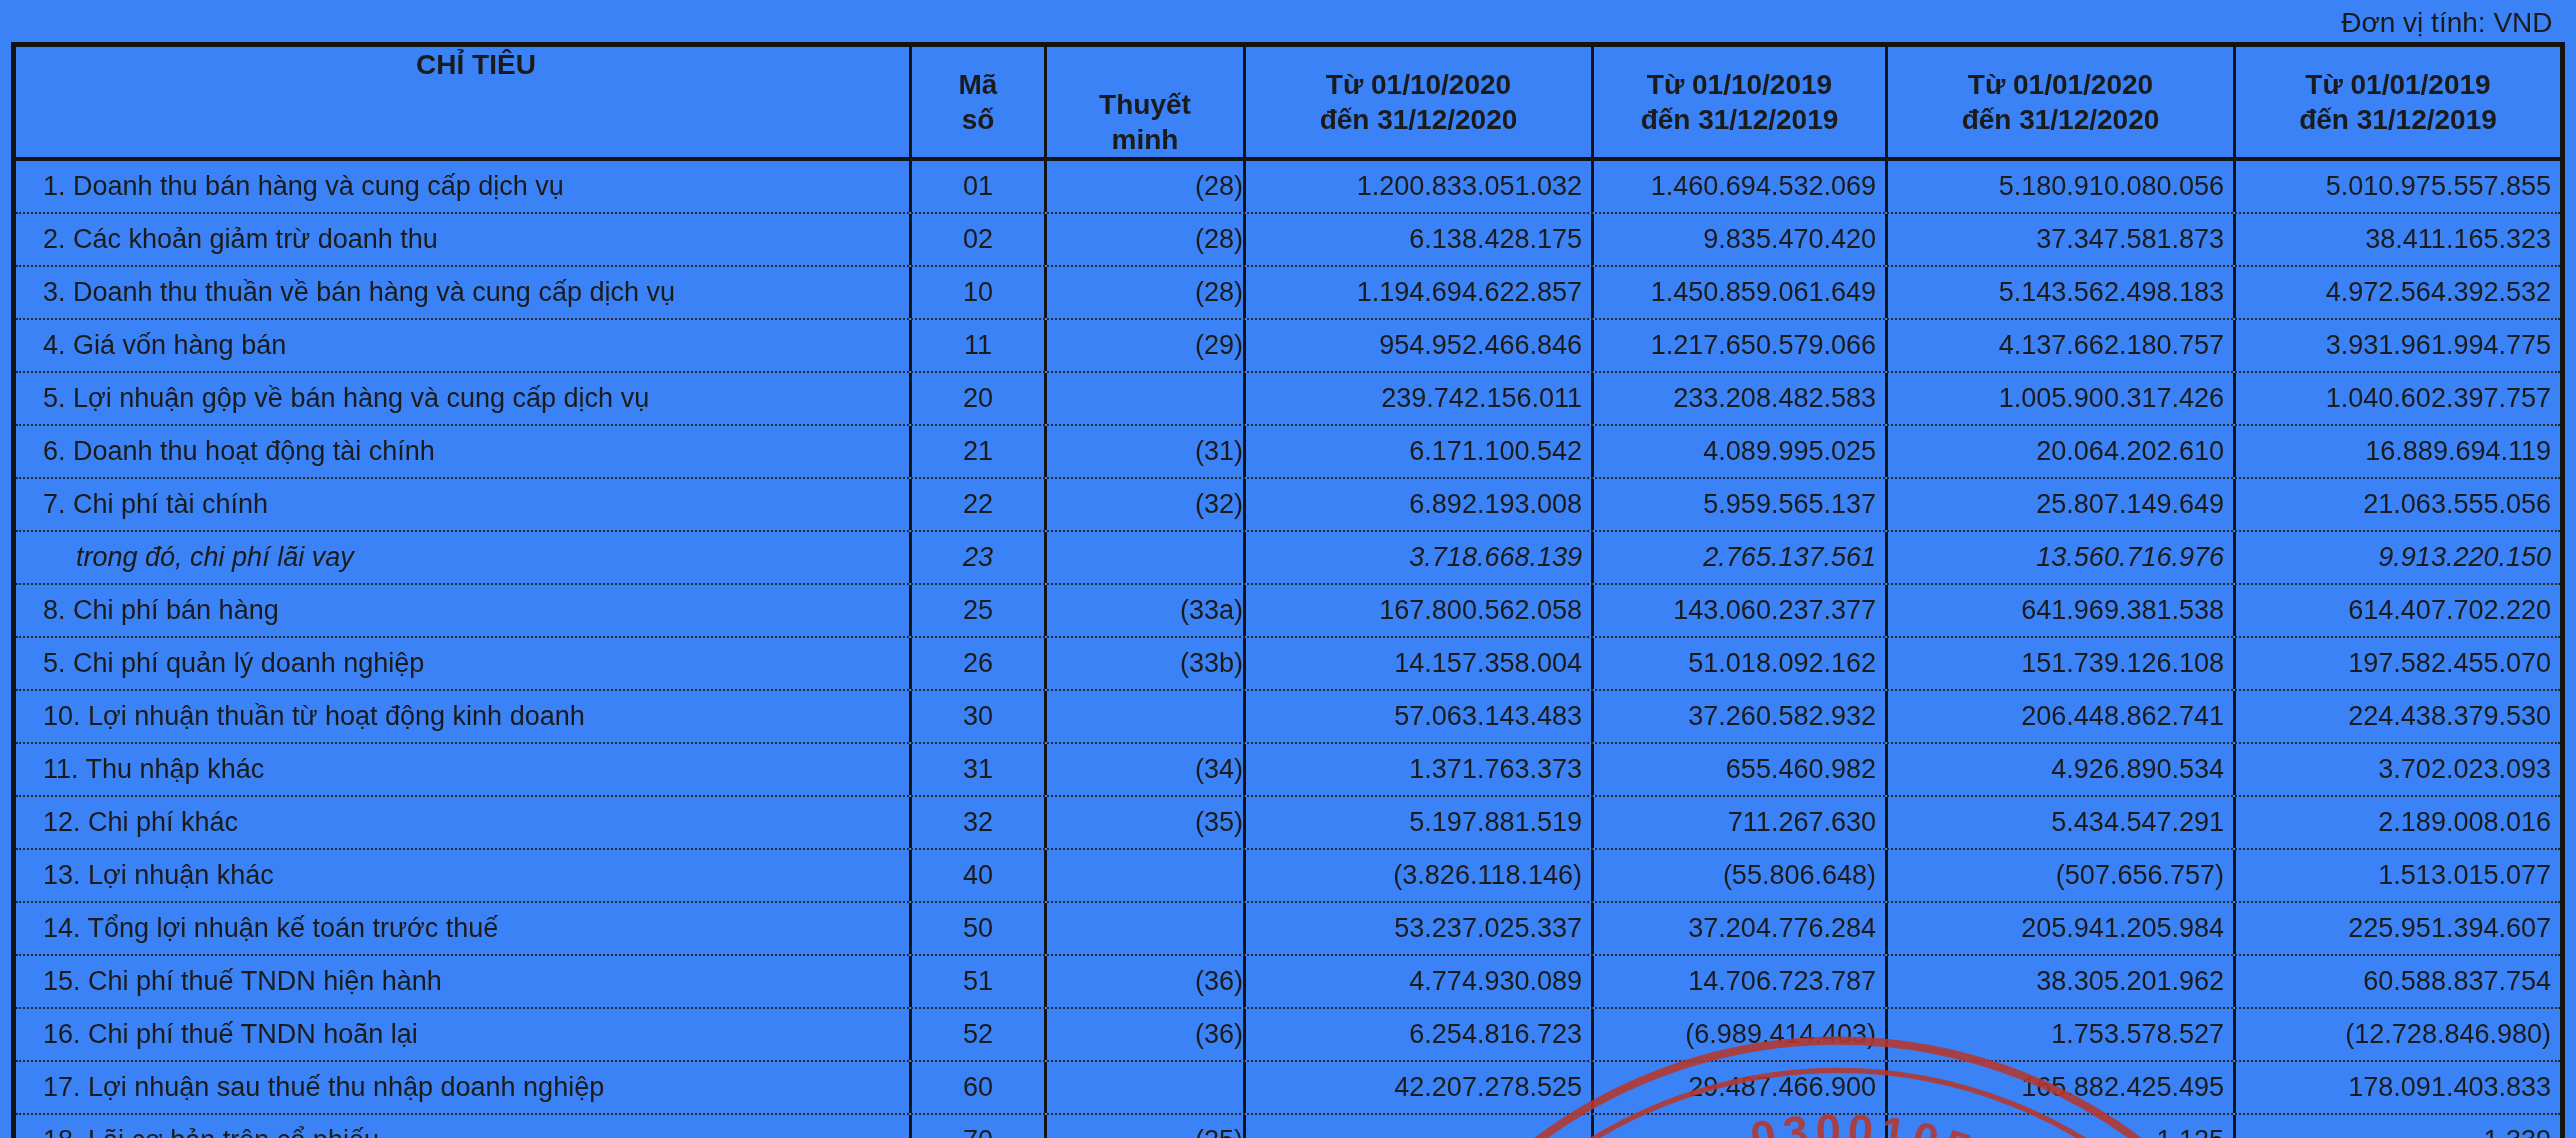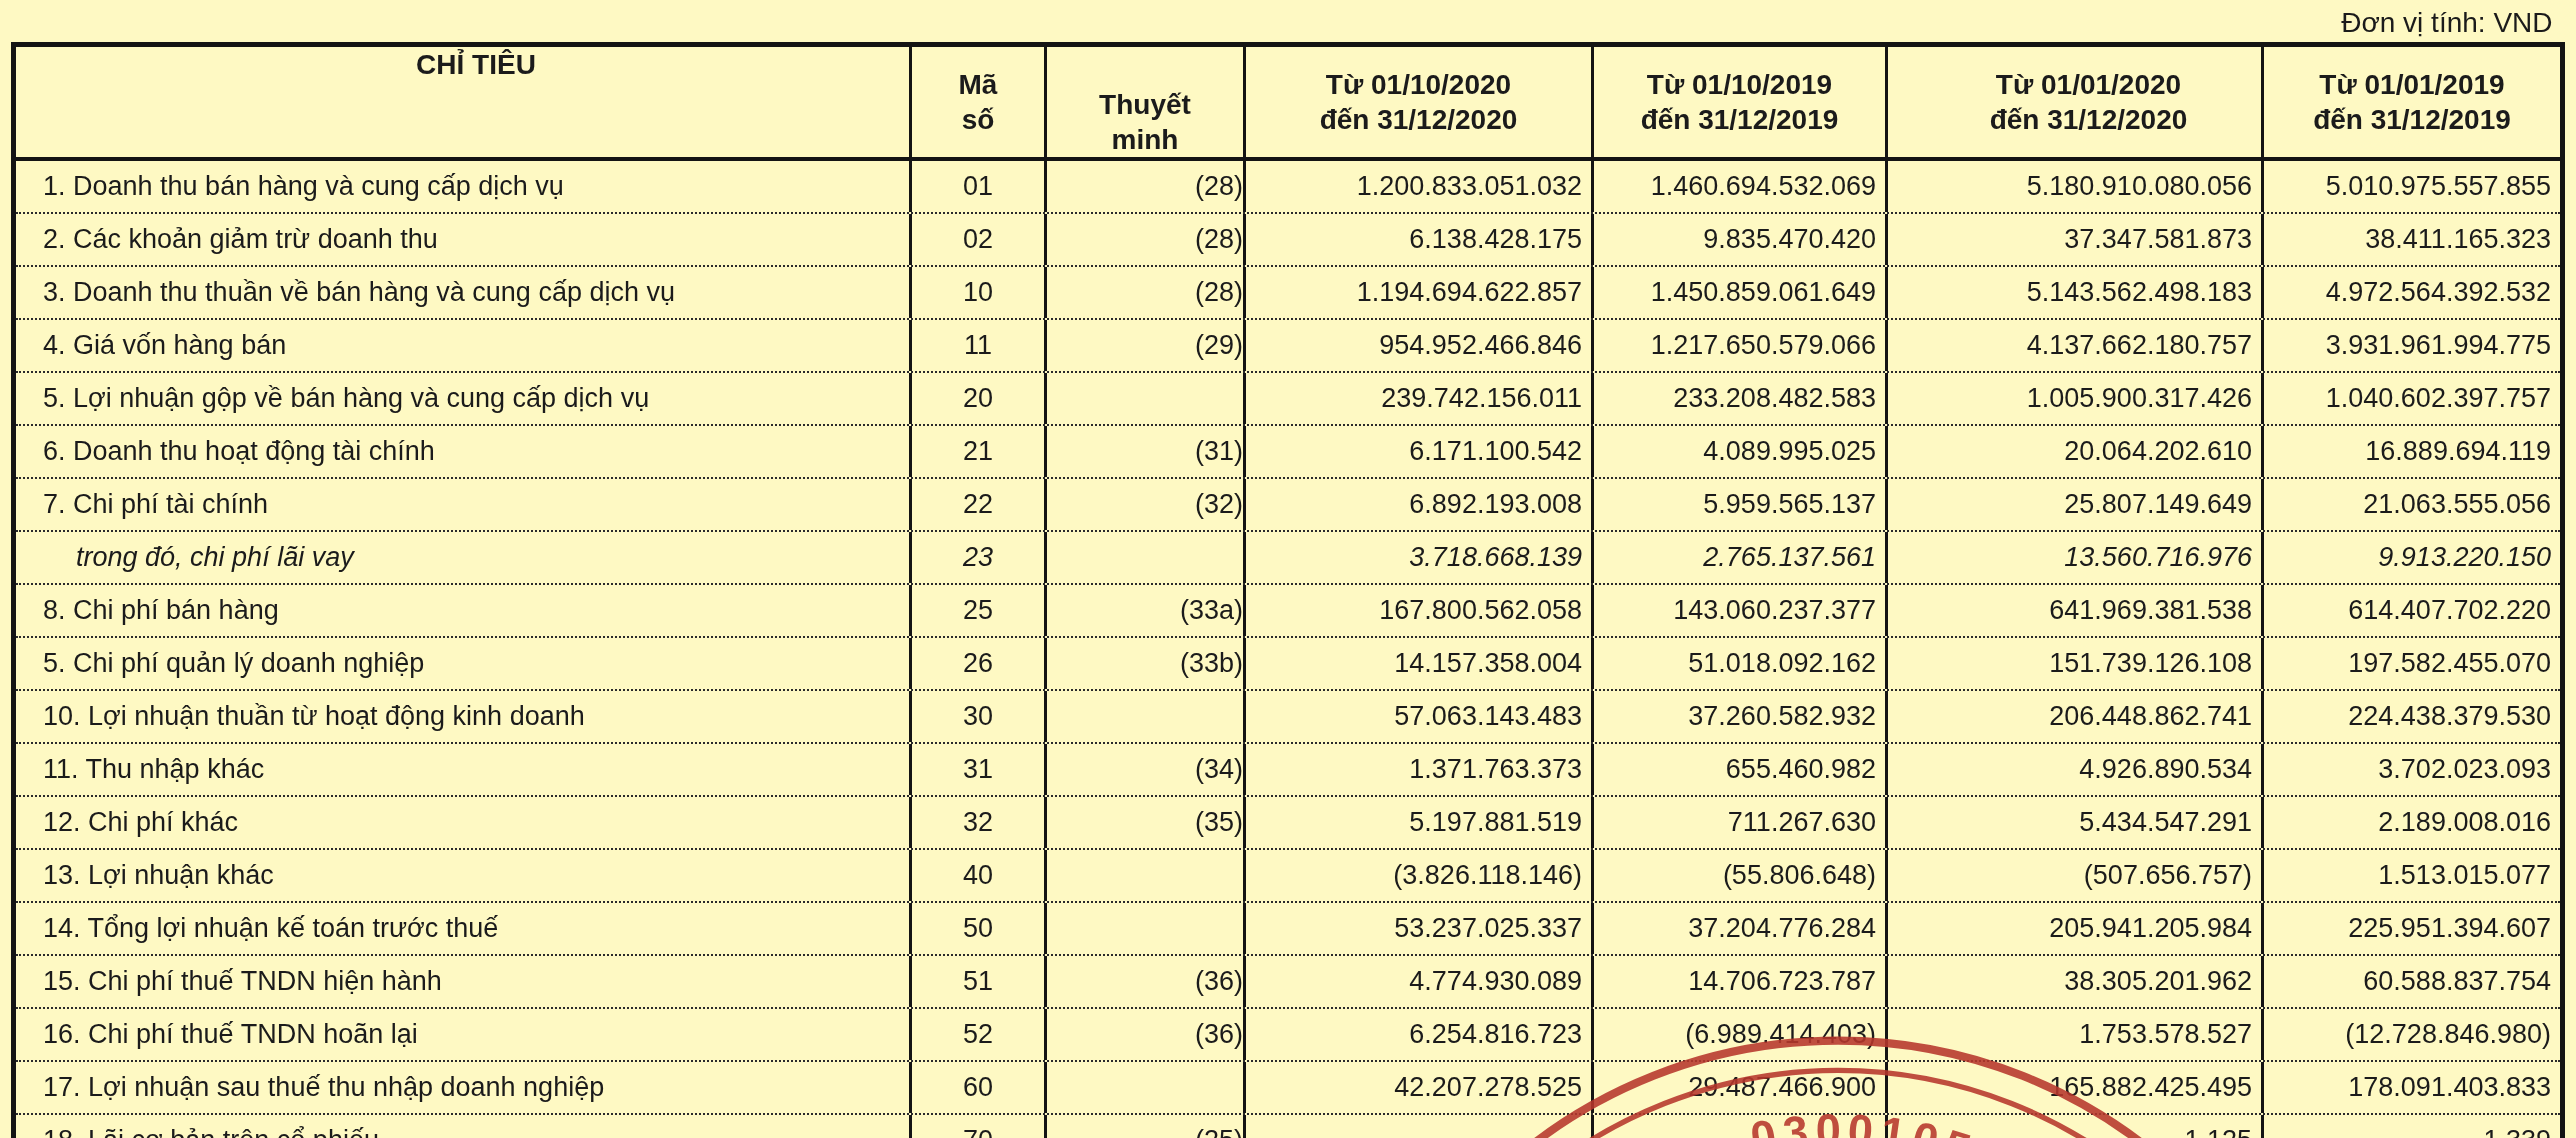--- a/index.html
+++ b/index.html
@@ -1,19 +1,19 @@
 <!DOCTYPE html>
 <html lang="vi" style="font-size:14.5px"><head>
 <meta charset="utf-8">
 <style>
   html,body{margin:0;padding:0;background:#e9e9e7;}
   .page{
     position:relative;
     width:2576px;height:1138px;
-    background:#fef9c3;
+    background:#3b82f6;
     font-family:"Liberation Sans","DejaVu Sans",sans-serif;
     color:#1b1b1b;
     overflow:hidden;
     -webkit-font-smoothing:antialiased;
   }
   .unit-label{
     position:absolute;top:7.2px;right:23.5px;
     font-size:28px;color:#1b1b1b;
   }
   .fin-table{
@@ -35,21 +35,21 @@
     display:flex;align-items:center;
     font-size:27px;
     box-sizing:border-box;border-right:3.6px solid #141414;
     white-space:nowrap;overflow:hidden;
   }
   .c-label{width:896px;padding-left:27px;justify-content:flex-start;}
   .c-code{width:135px;justify-content:center;}
   .c-note{width:199px;justify-content:flex-end;}
   .c-n1{width:348px;}
   .c-n2{width:294px;}
-  .c-n3{width:348px;margin-left:28px;}
+  .c-n3{width:348px;}
   .c-n4{flex:1;border-right:none;}
   .num{justify-content:flex-end;padding-right:9px;}
   .row.italic .cell{font-style:italic;}
   .row.indent-1 .c-label{}
   .row.indent-2 .c-label{padding-left:60px;}
   .hcell .l2{display:block;}
   .stamp{
     position:absolute;left:1427px;top:1019px;width:822px;height:119px;
     pointer-events:none;opacity:0.88;
   }

